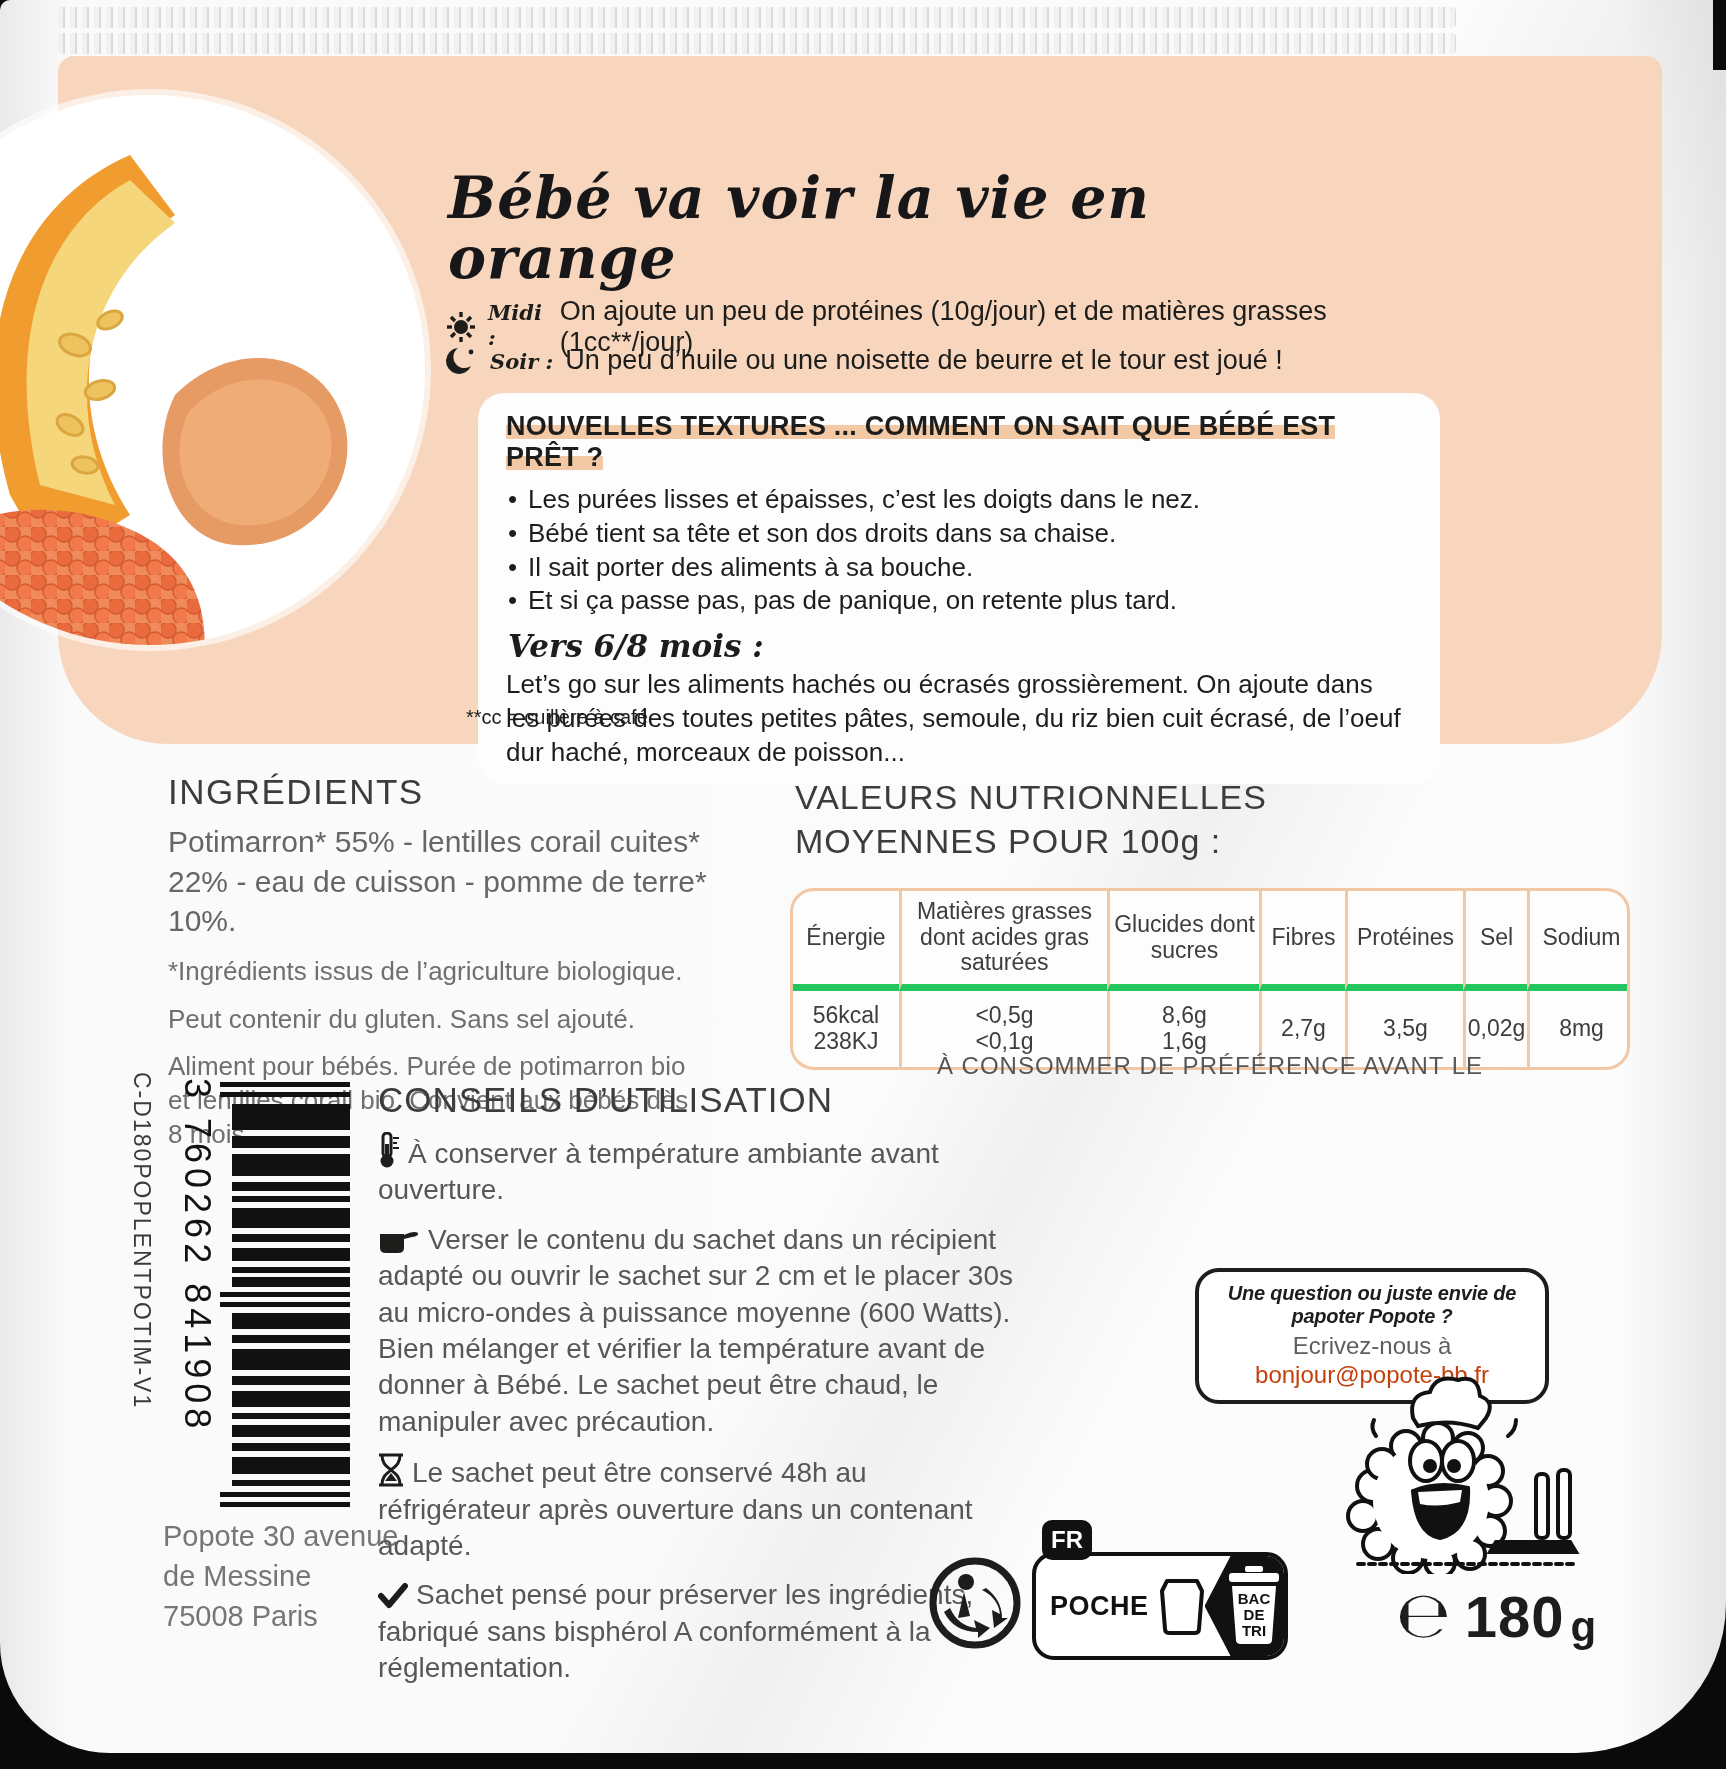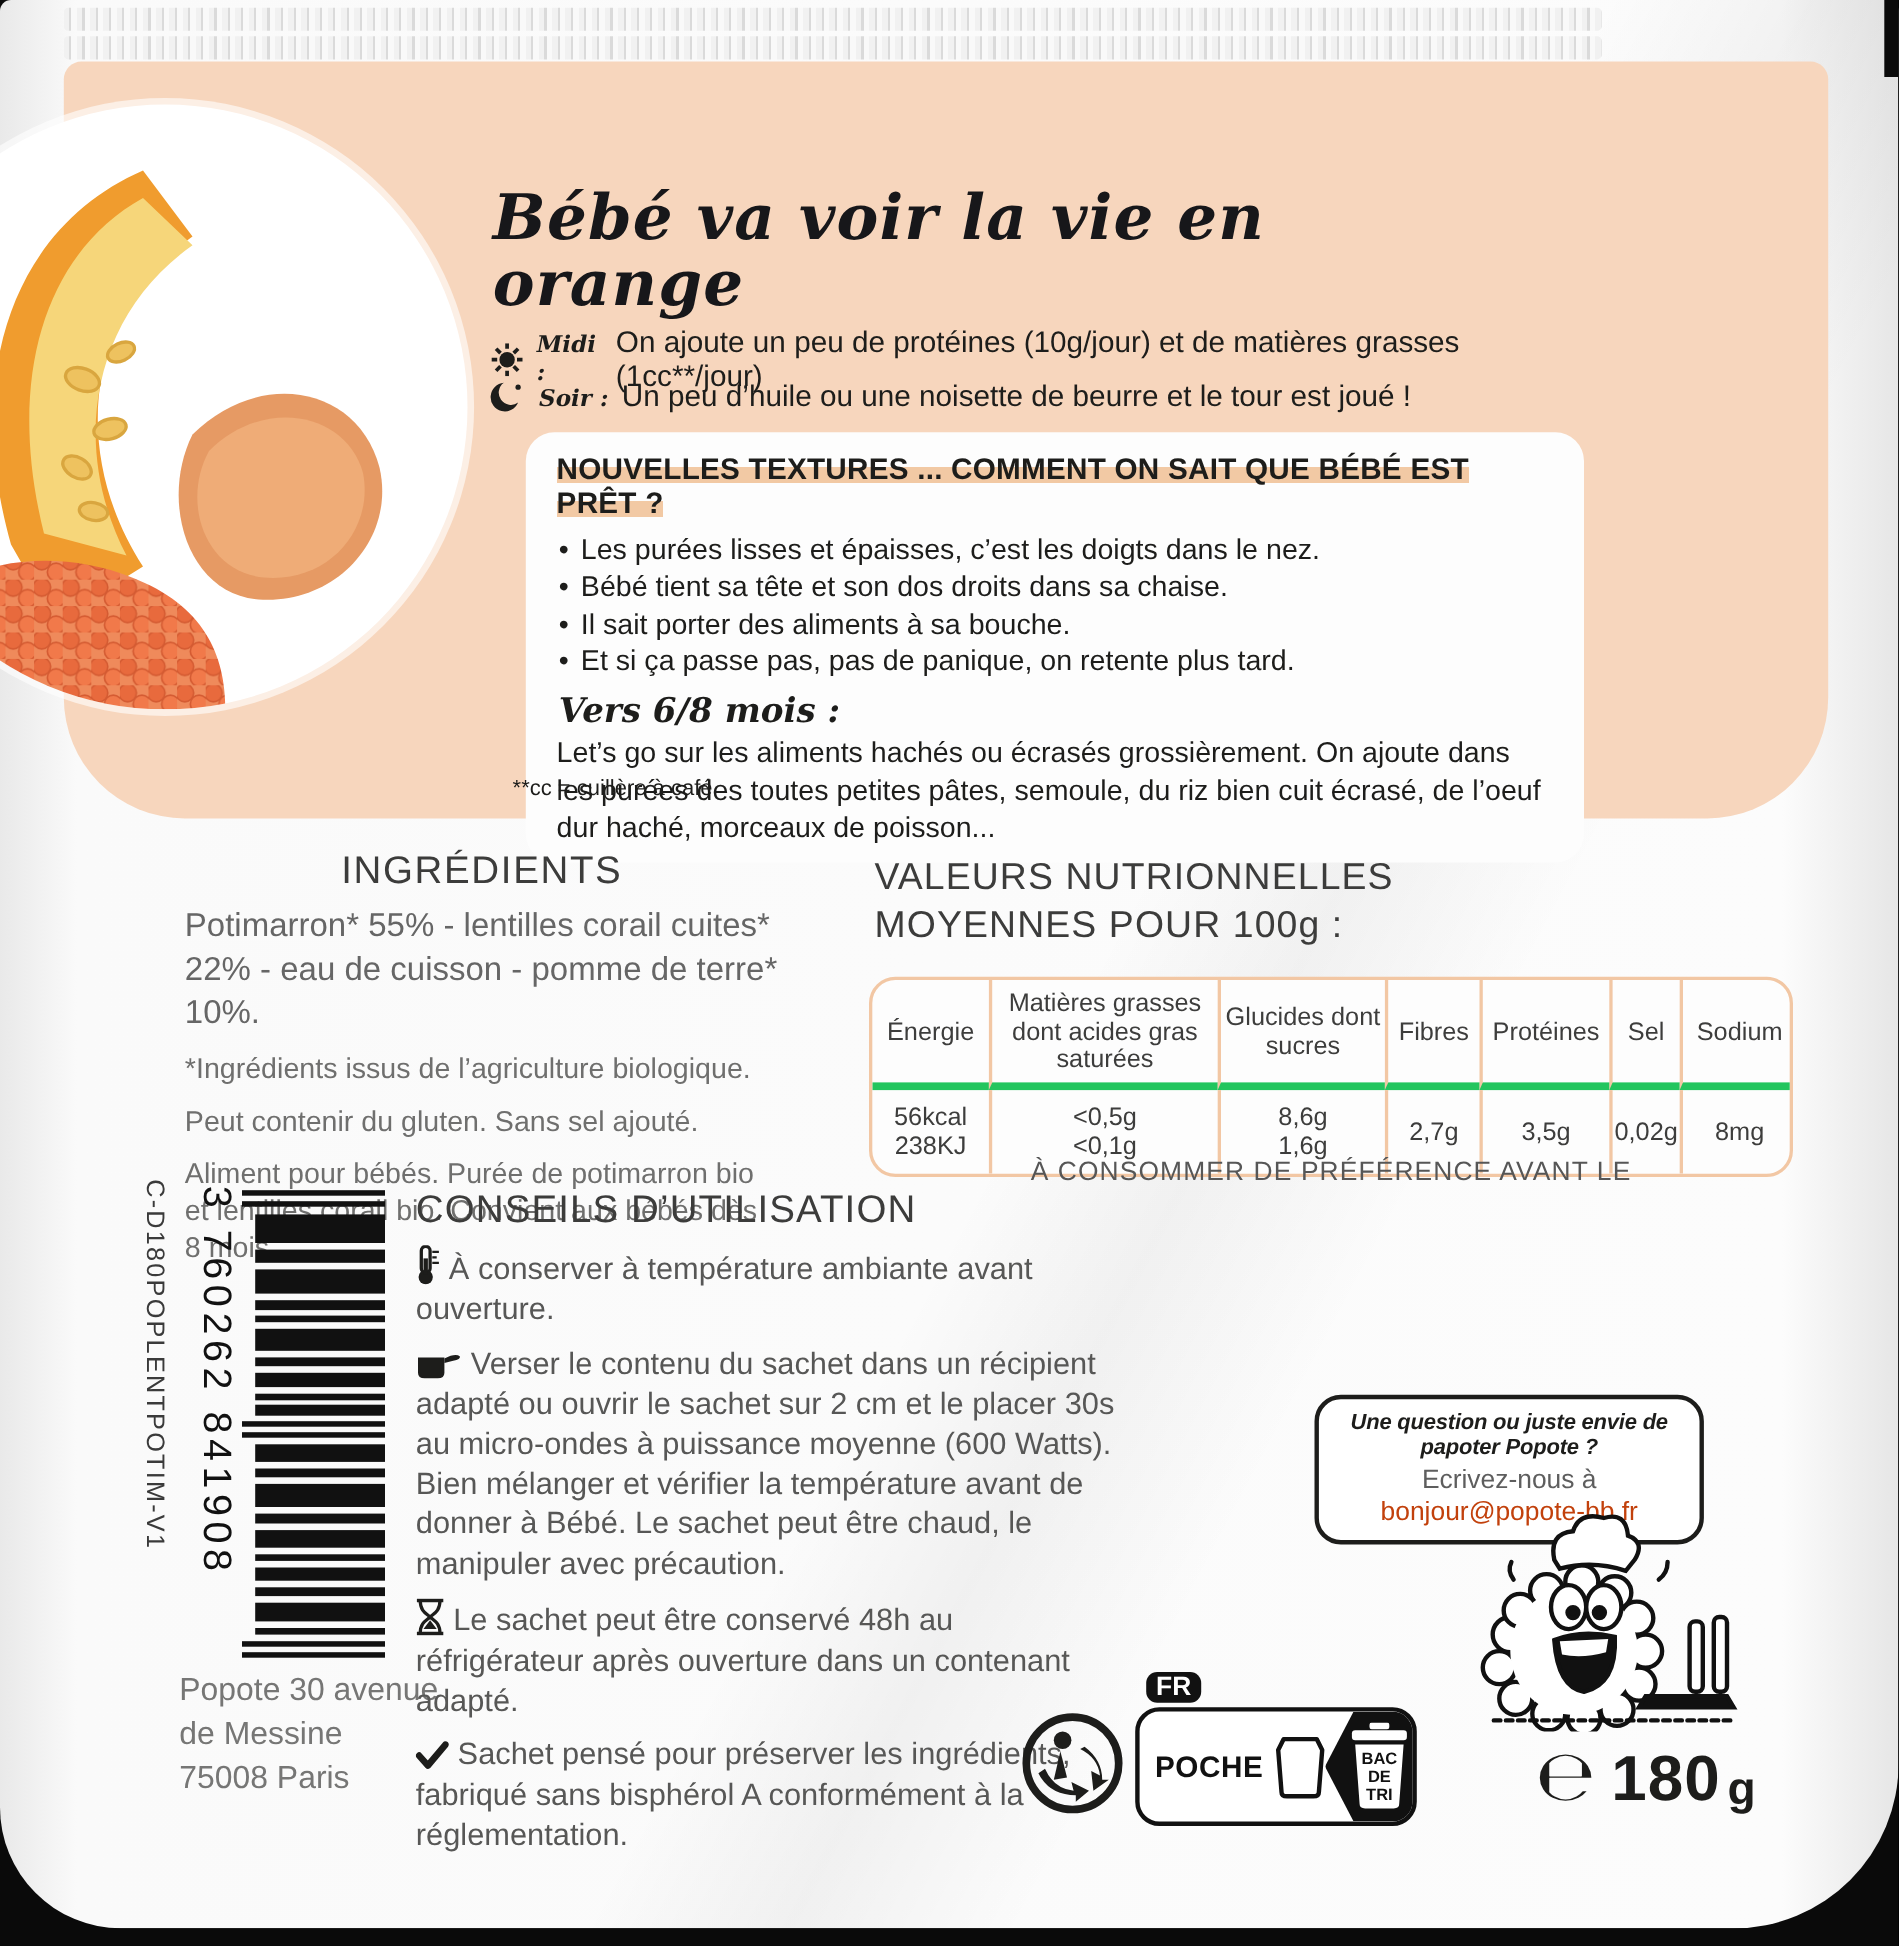--- a/index.html
+++ b/index.html
@@ -40,21 +40,21 @@
               background:linear-gradient(to bottom, rgba(0,0,0,0) 46%, #f2c9a4 46%, #f2c9a4 94%, rgba(0,0,0,0) 94%); }
   .tex-list { list-style:none; margin-top:10px; }
   .tex-list li { font-size:26px; line-height:1.3; color:#1d1d1b; padding-left:22px; position:relative; }
   .tex-list li::before { content:"•"; position:absolute; left:2px; }
   .age-label { font-size:31px; font-weight:600; margin:10px 0 4px 2px; }
   .age-text { font-size:26px; line-height:1.3; color:#1d1d1b; }
 
   .footnote { position:absolute; left:466px; top:706px; font-size:20px; color:#1d1d1b; }
 
   .ing { position:absolute; left:168px; top:772px; width:540px; }
-  .ing-head { font-size:35px; letter-spacing:1.5px; color:#3c3c3b; font-weight:400;text-align:center; }
+  .ing-head { font-size:35px; letter-spacing:1.5px; color:#3c3c3b; font-weight:400; }
   .ing-comp { margin-top:10px; font-size:30px; line-height:1.32; color:#666; font-weight:300; }
   .ing-note { margin-top:14px; font-size:26px; line-height:1.3; color:#6f6f6e; font-weight:300; }
 
   .nut-head { position:absolute; left:795px; top:776px; width:700px; font-size:34px; line-height:1.28;
               letter-spacing:1px; color:#3c3c3b; }
   .nut-table { position:absolute; left:790px; top:888px; width:840px; border:3px solid #f2c7a4;
                border-radius:24px; overflow:hidden; display:grid; background:#fdfdfd;
                grid-template-columns:106px 208px 152px 86px 118px 64px 106px;
                grid-template-rows:100px 76px; }
   .nut-cell { border-left:3px solid #f2c7a4; display:flex; flex-direction:column; align-items:center;
@@ -86,21 +86,21 @@
 
   .sheep { position:absolute; left:1318px; top:1366px; width:272px; height:208px; }
   .triman { position:absolute; left:928px; top:1556px; width:94px; height:94px; }
 
   .tri-panel { position:absolute; left:1032px; top:1552px; width:256px; height:108px; background:#fff;
                border:4px solid #111; border-radius:22px; display:flex; overflow:hidden; }
   .tri-left { flex:1; display:flex; align-items:center; gap:10px; padding-left:14px; }
   .tri-poche { font-size:27px; font-weight:bold; color:#111; letter-spacing:.5px; }
   .tri-black { width:142px; background:#111; display:flex; align-items:center; justify-content:center;
                clip-path:polygon(26px 0, 100% 0, 100% 100%, 26px 100%, 0 50%); padding-left:18px; }
-  .fr-badge { position:absolute; left:1042px; top:1520px; width:50px; height:28px; background:#111;
+  .fr-badge { position:absolute; left:1042px; top:1520px; width:50px; height:40px; background:#111;
               border-radius:10px; color:#fff; font-weight:bold; font-size:24px; display:flex;
               align-items:center; justify-content:center; }
 
   .weight { position:absolute; left:1396px; top:1578px; display:flex; align-items:baseline; gap:14px;
             color:#1d1d1b; }
   .w-sign { font-size:64px; font-weight:bold; font-family:"DejaVu Sans", sans-serif; }
   .w-val { font-size:58px; font-weight:bold; letter-spacing:1px; }
   .w-unit { font-size:42px; font-weight:bold; position:relative; top:4px; left:-8px; }
 </style>
 </head>

